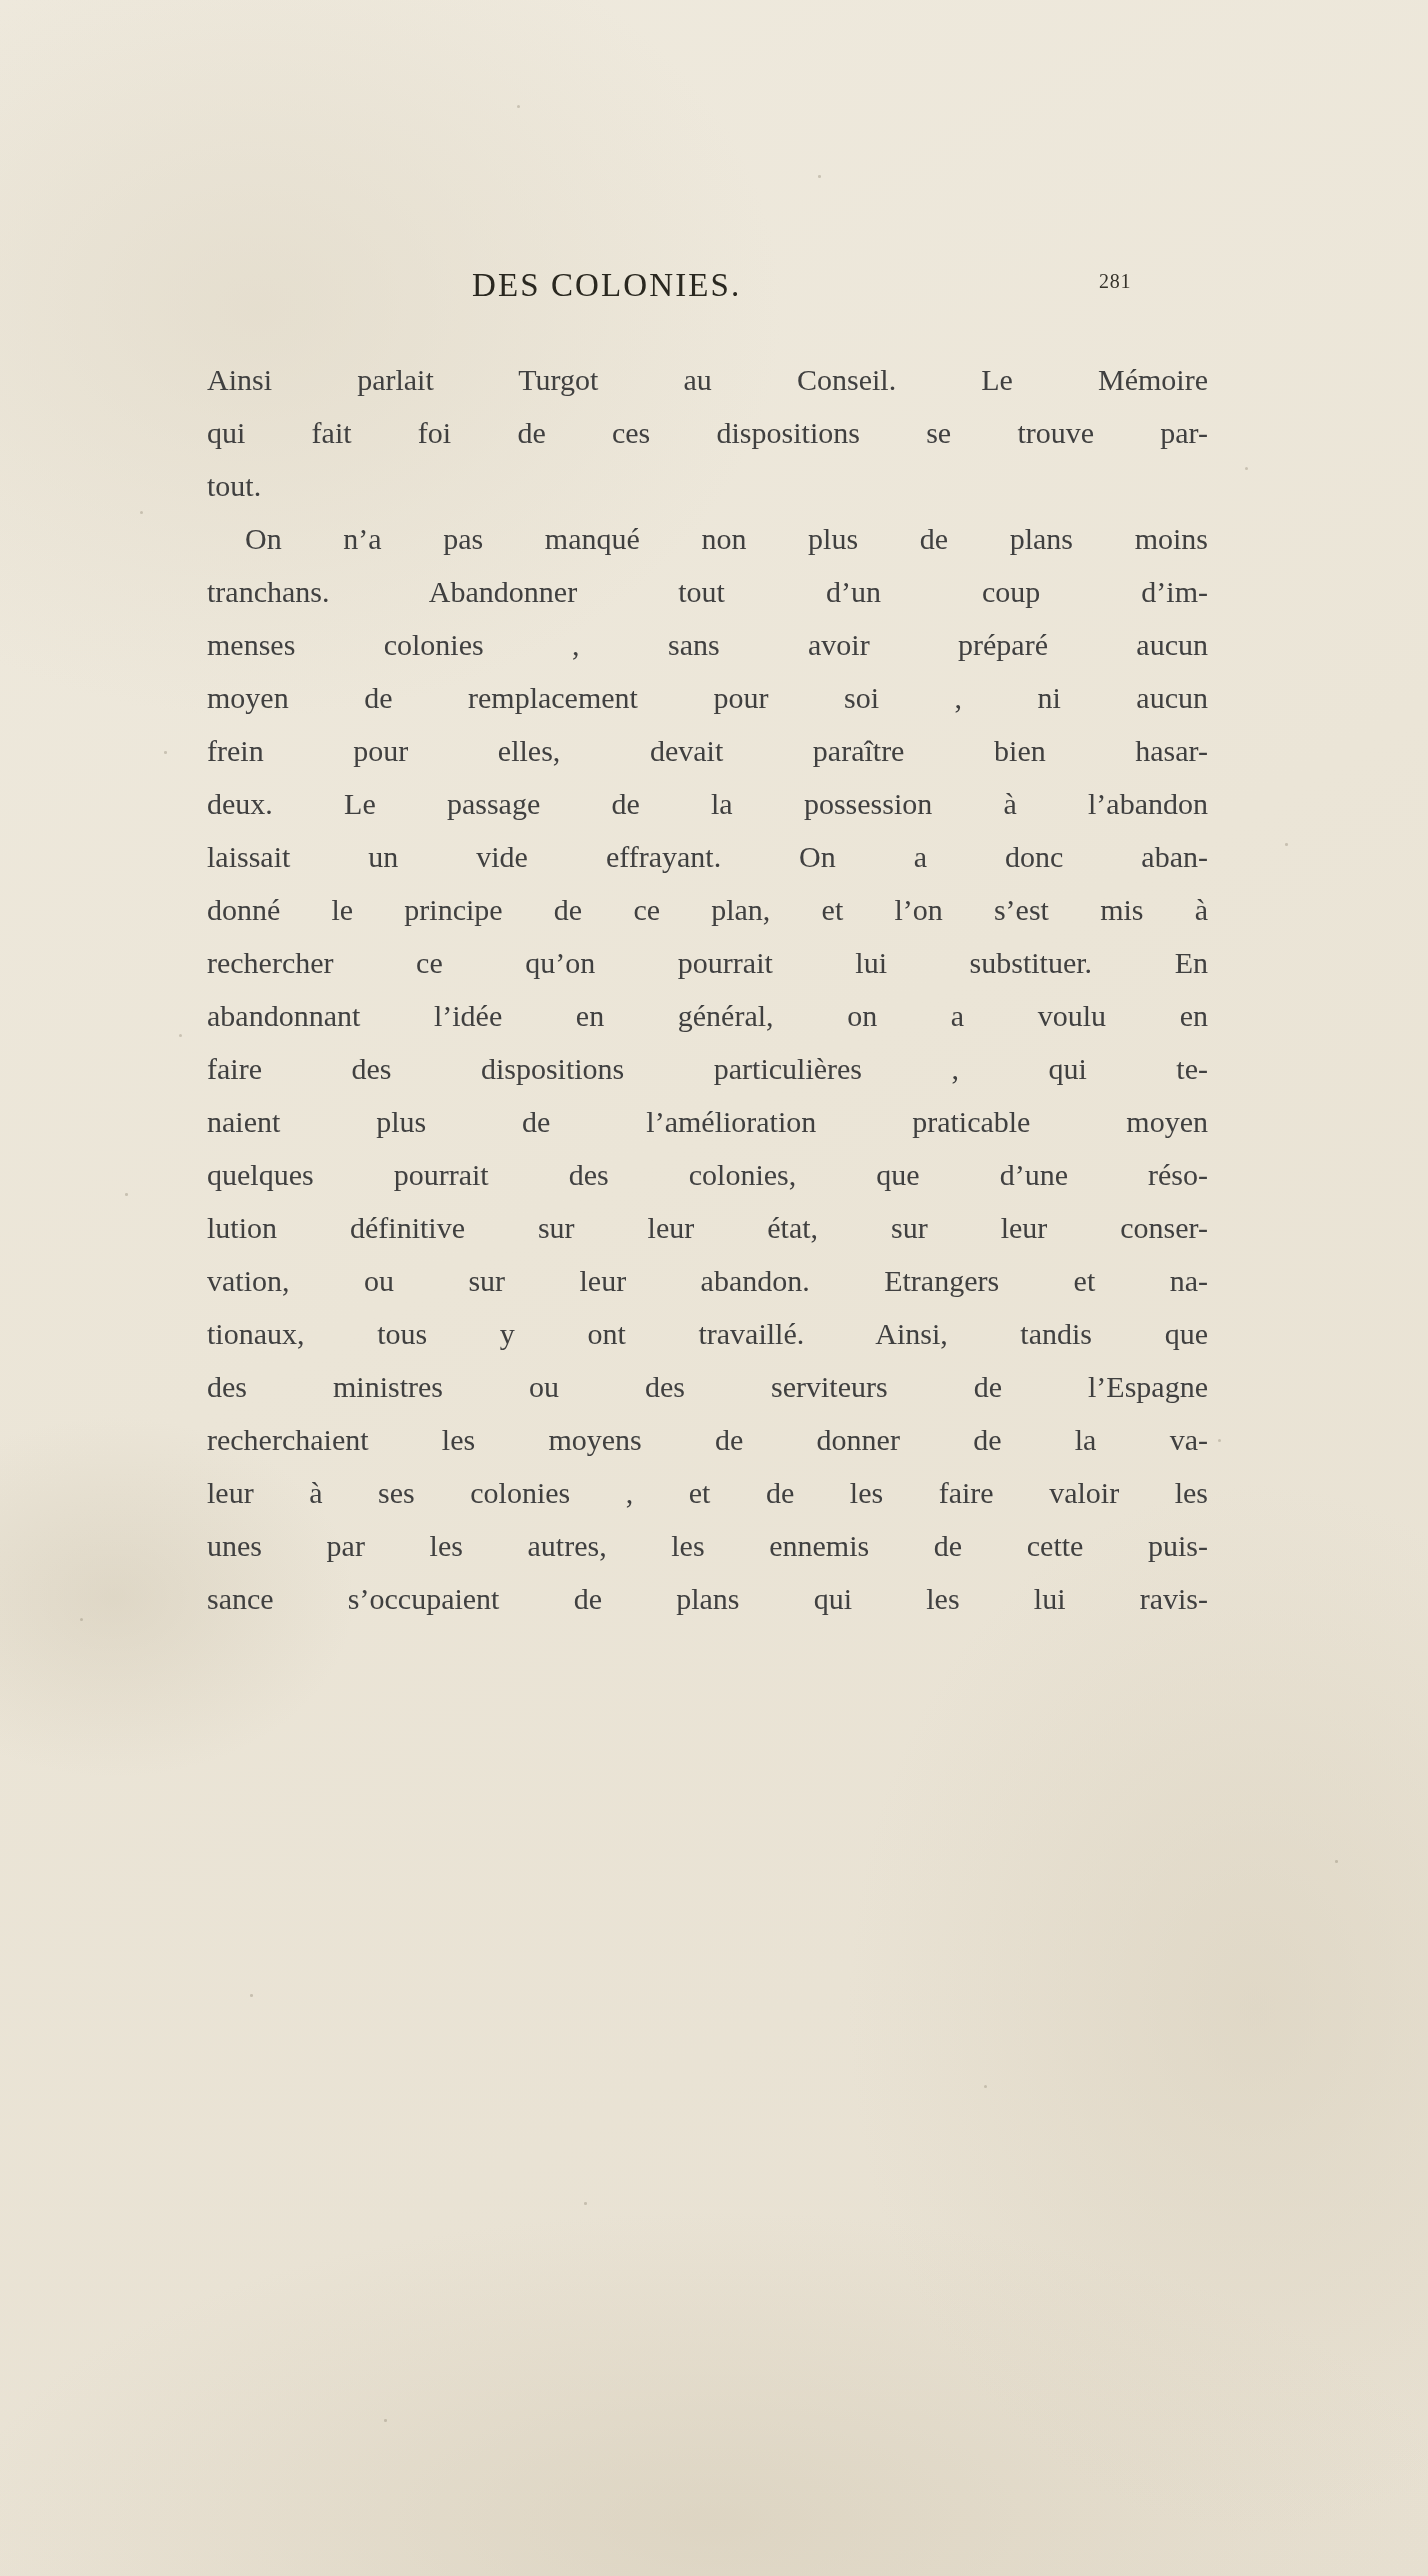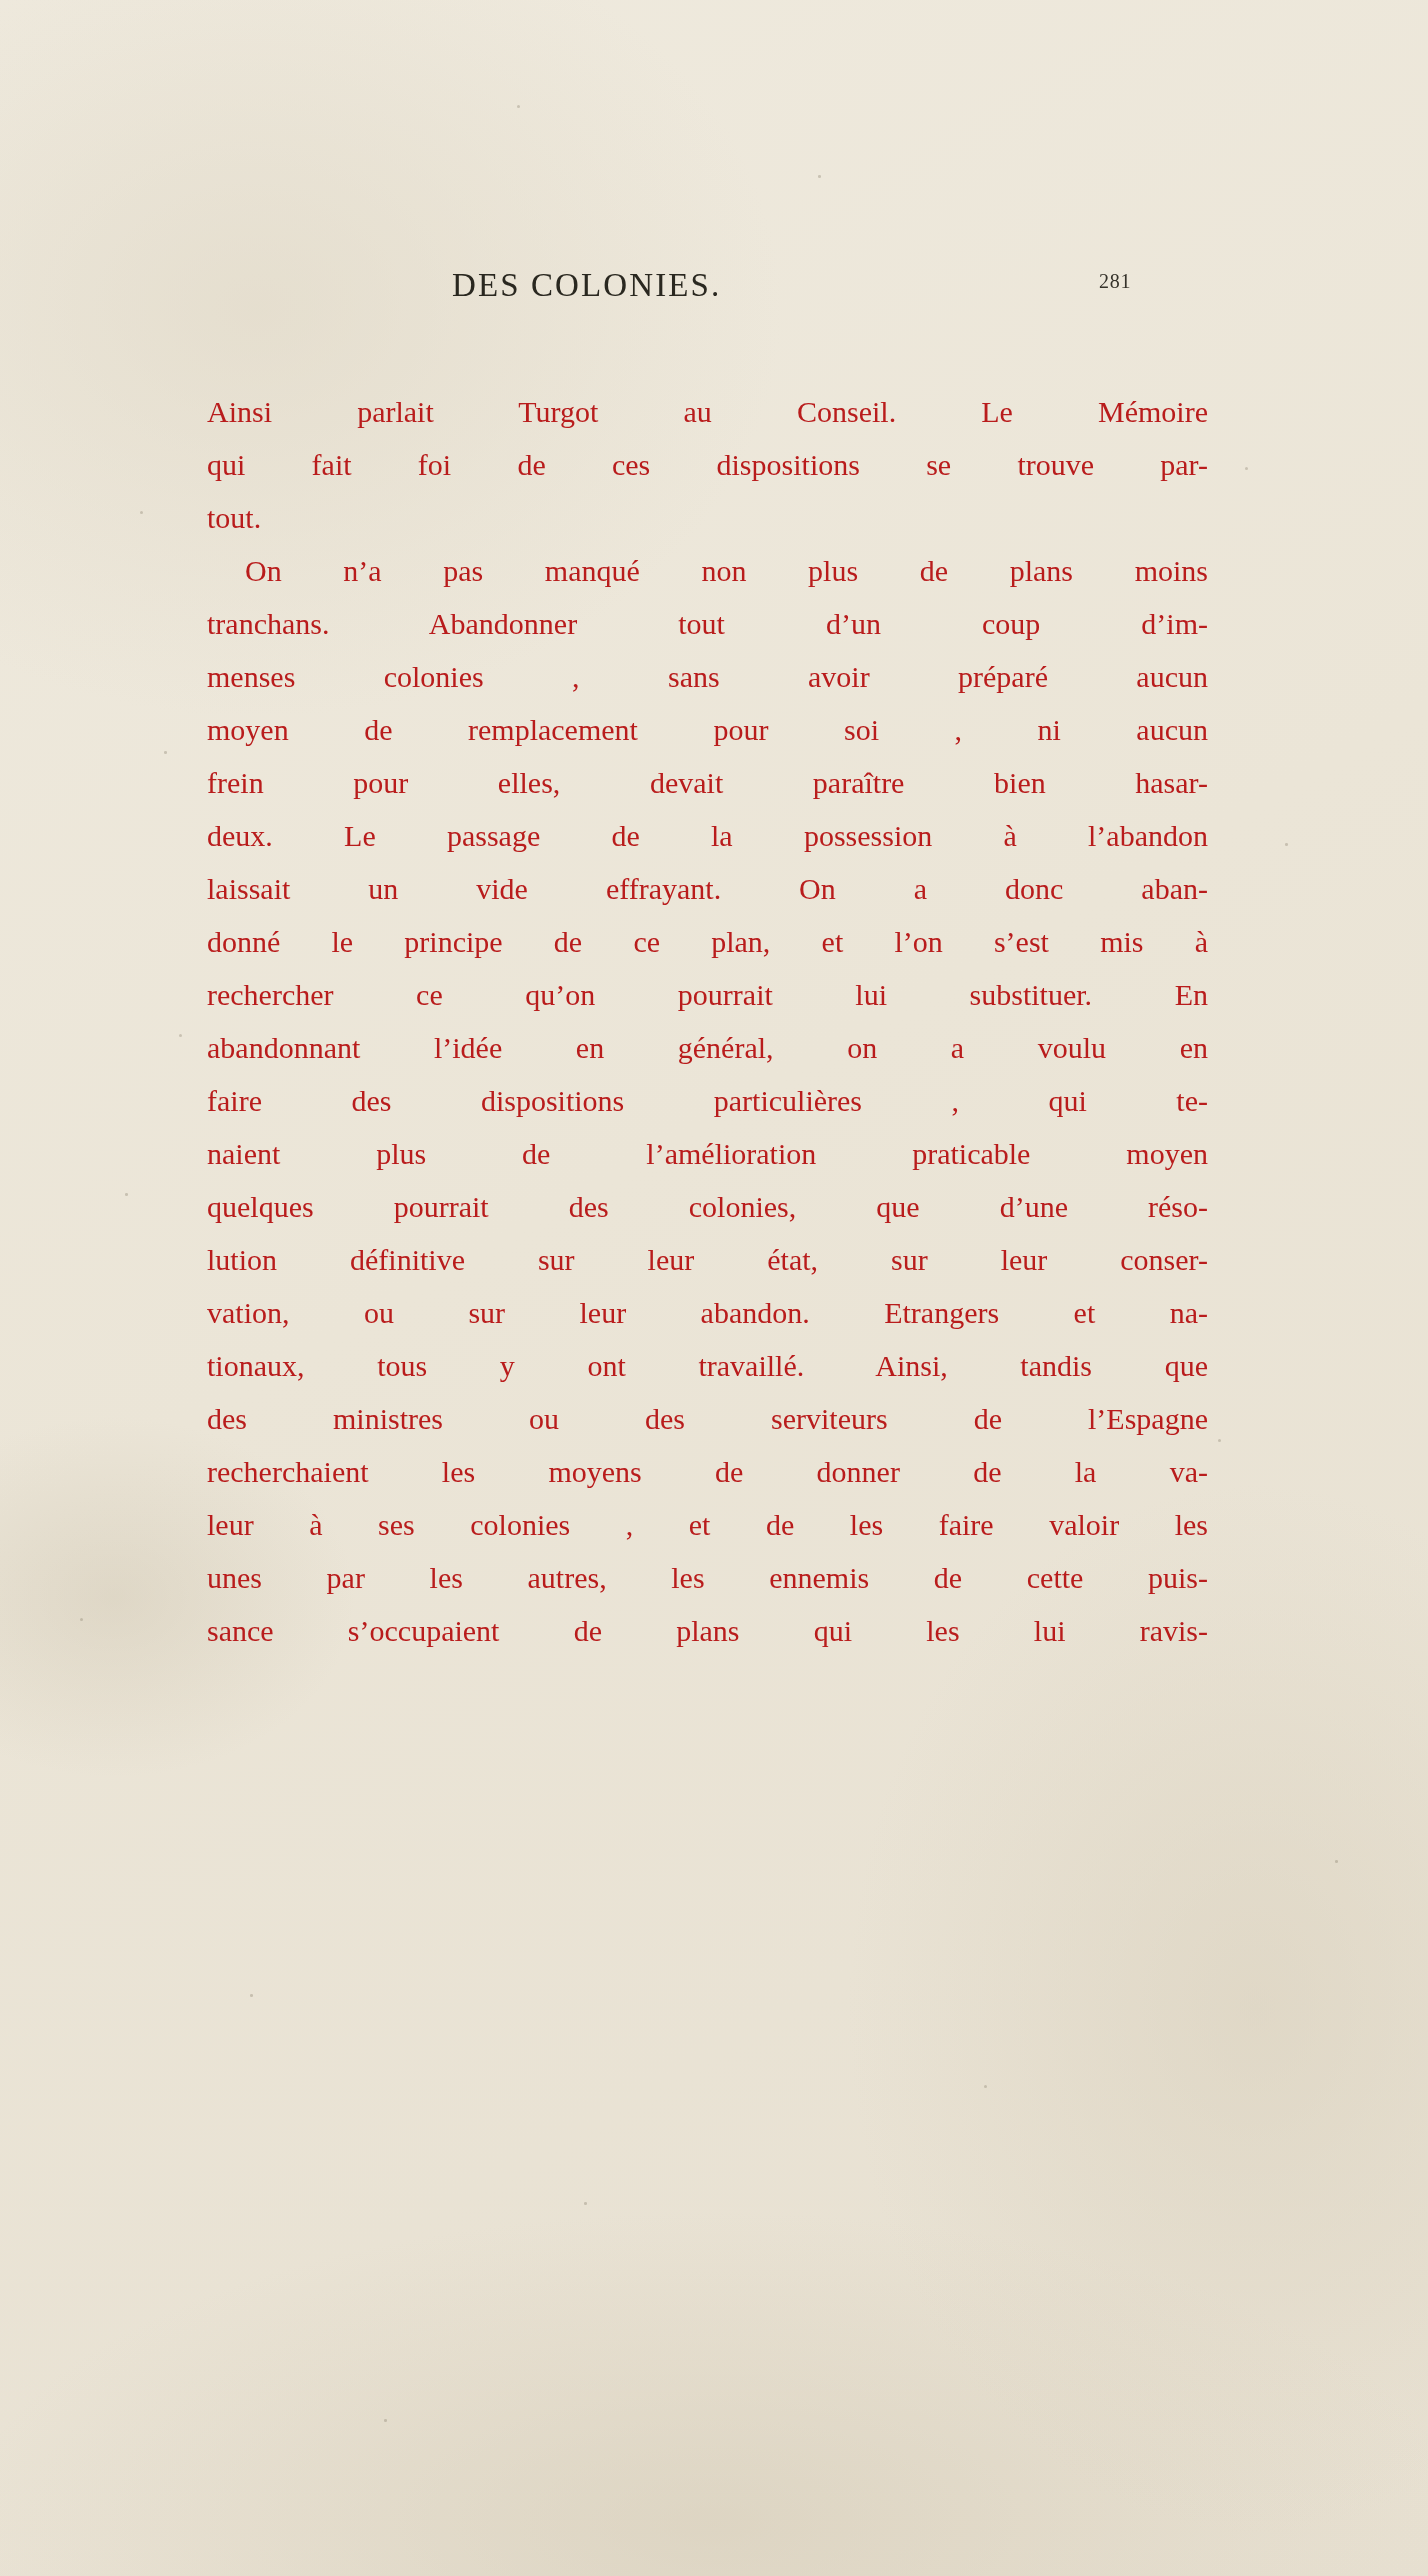--- a/index.html
+++ b/index.html
@@ -32,45 +32,45 @@
   }
   .page-header {
     position: absolute;
     top: 267px;
     left: 0;
     right: 0;
     height: 47px;
   }
   .header-title {
     position: absolute;
-    left: 452px;
+    left: 472px;
     top: 0;
     font-size: 33px;
     letter-spacing: 2.1px;
     color: #2a2820;
     font-family: "Liberation Serif", serif;
     font-weight: 400;
   }
   .page-number {
     position: absolute;
     left: 1099px;
     top: 3.3px;
     font-size: 20px;
     letter-spacing: 0.8px;
     color: #35322a;
     font-family: "Liberation Serif", serif;
   }
   .body-text {
     position: absolute;
     left: 207px;
-    top: 385px;
+    top: 353px;
     width: 1001px;
     font-size: 30px;
     line-height: 53px;
-    color: #b91c1c;
+    color: #404040;
     text-align: justify;
   }
   .body-text p {
     margin: 0;
   }
   .line {
     display: block;
     white-space: pre;
   }
   

